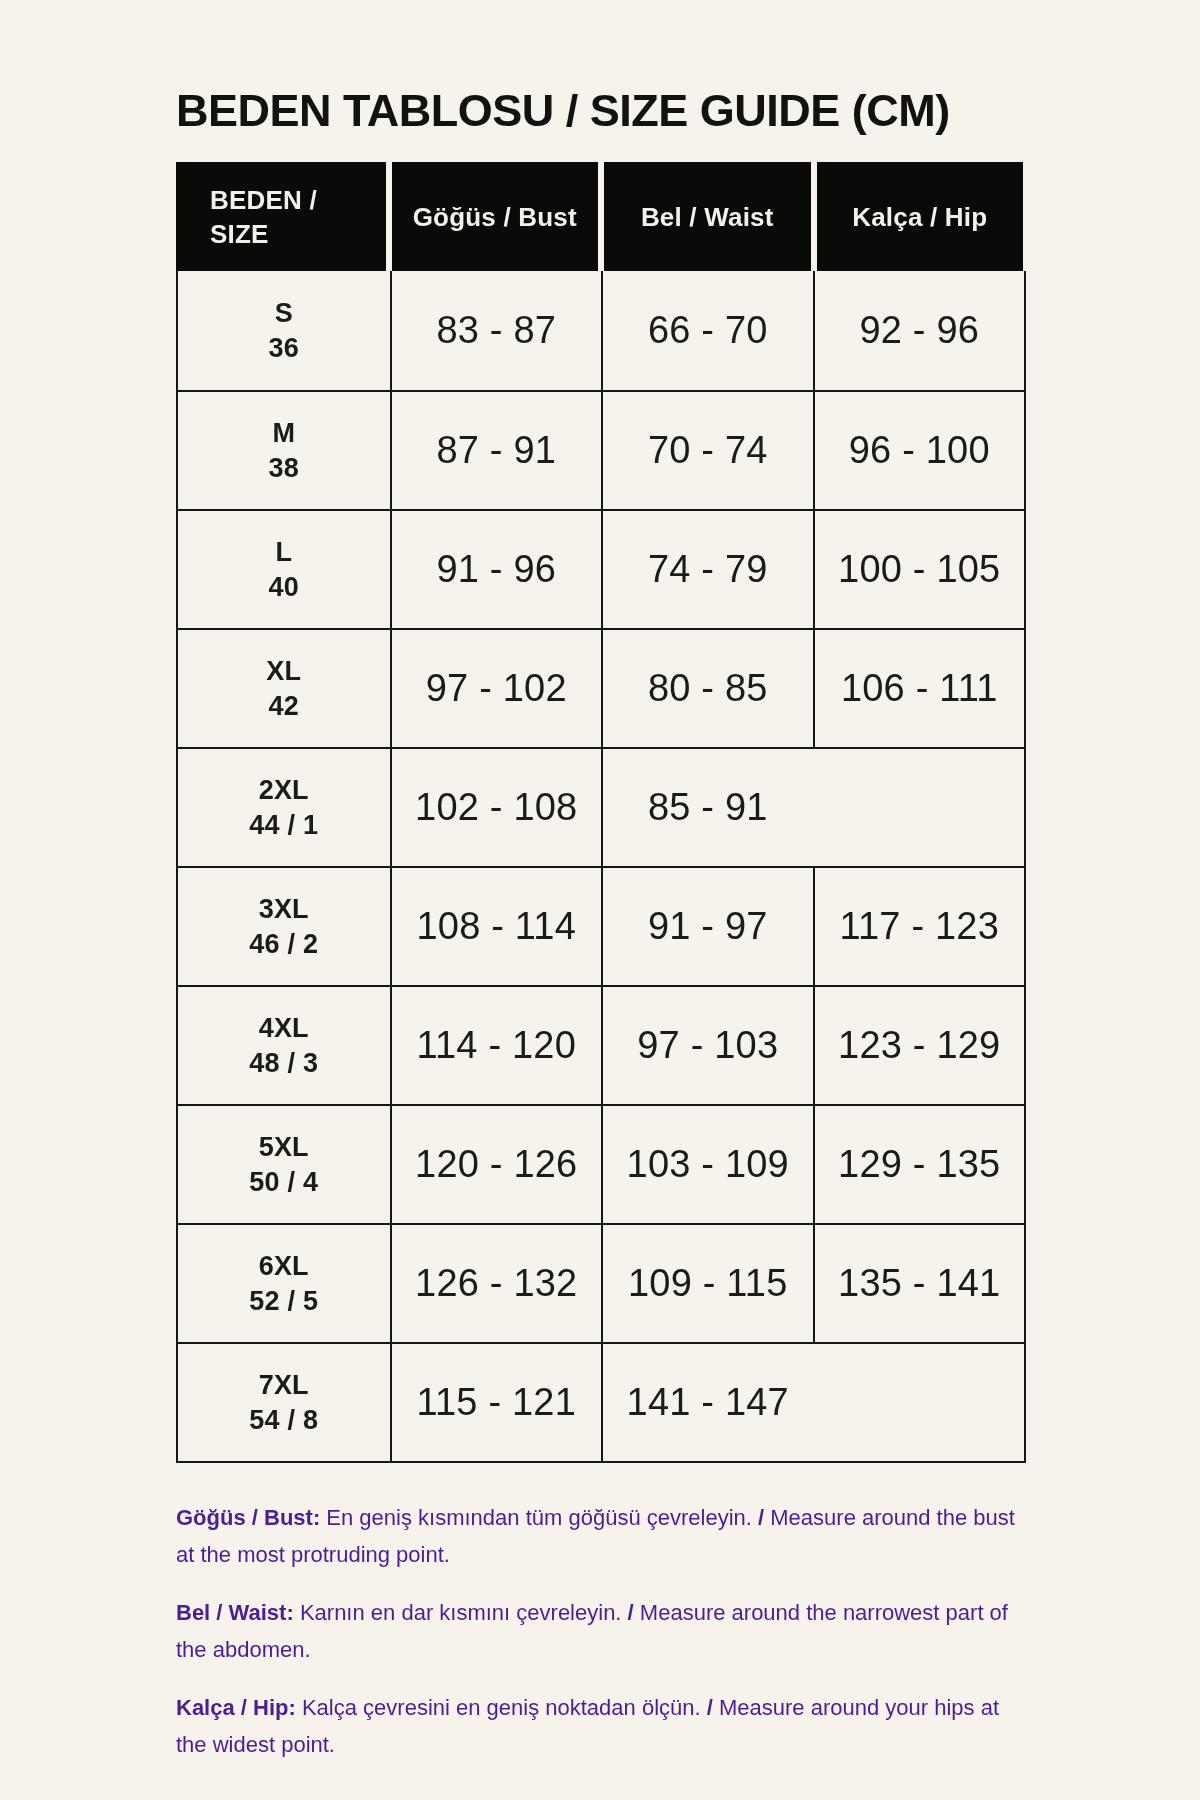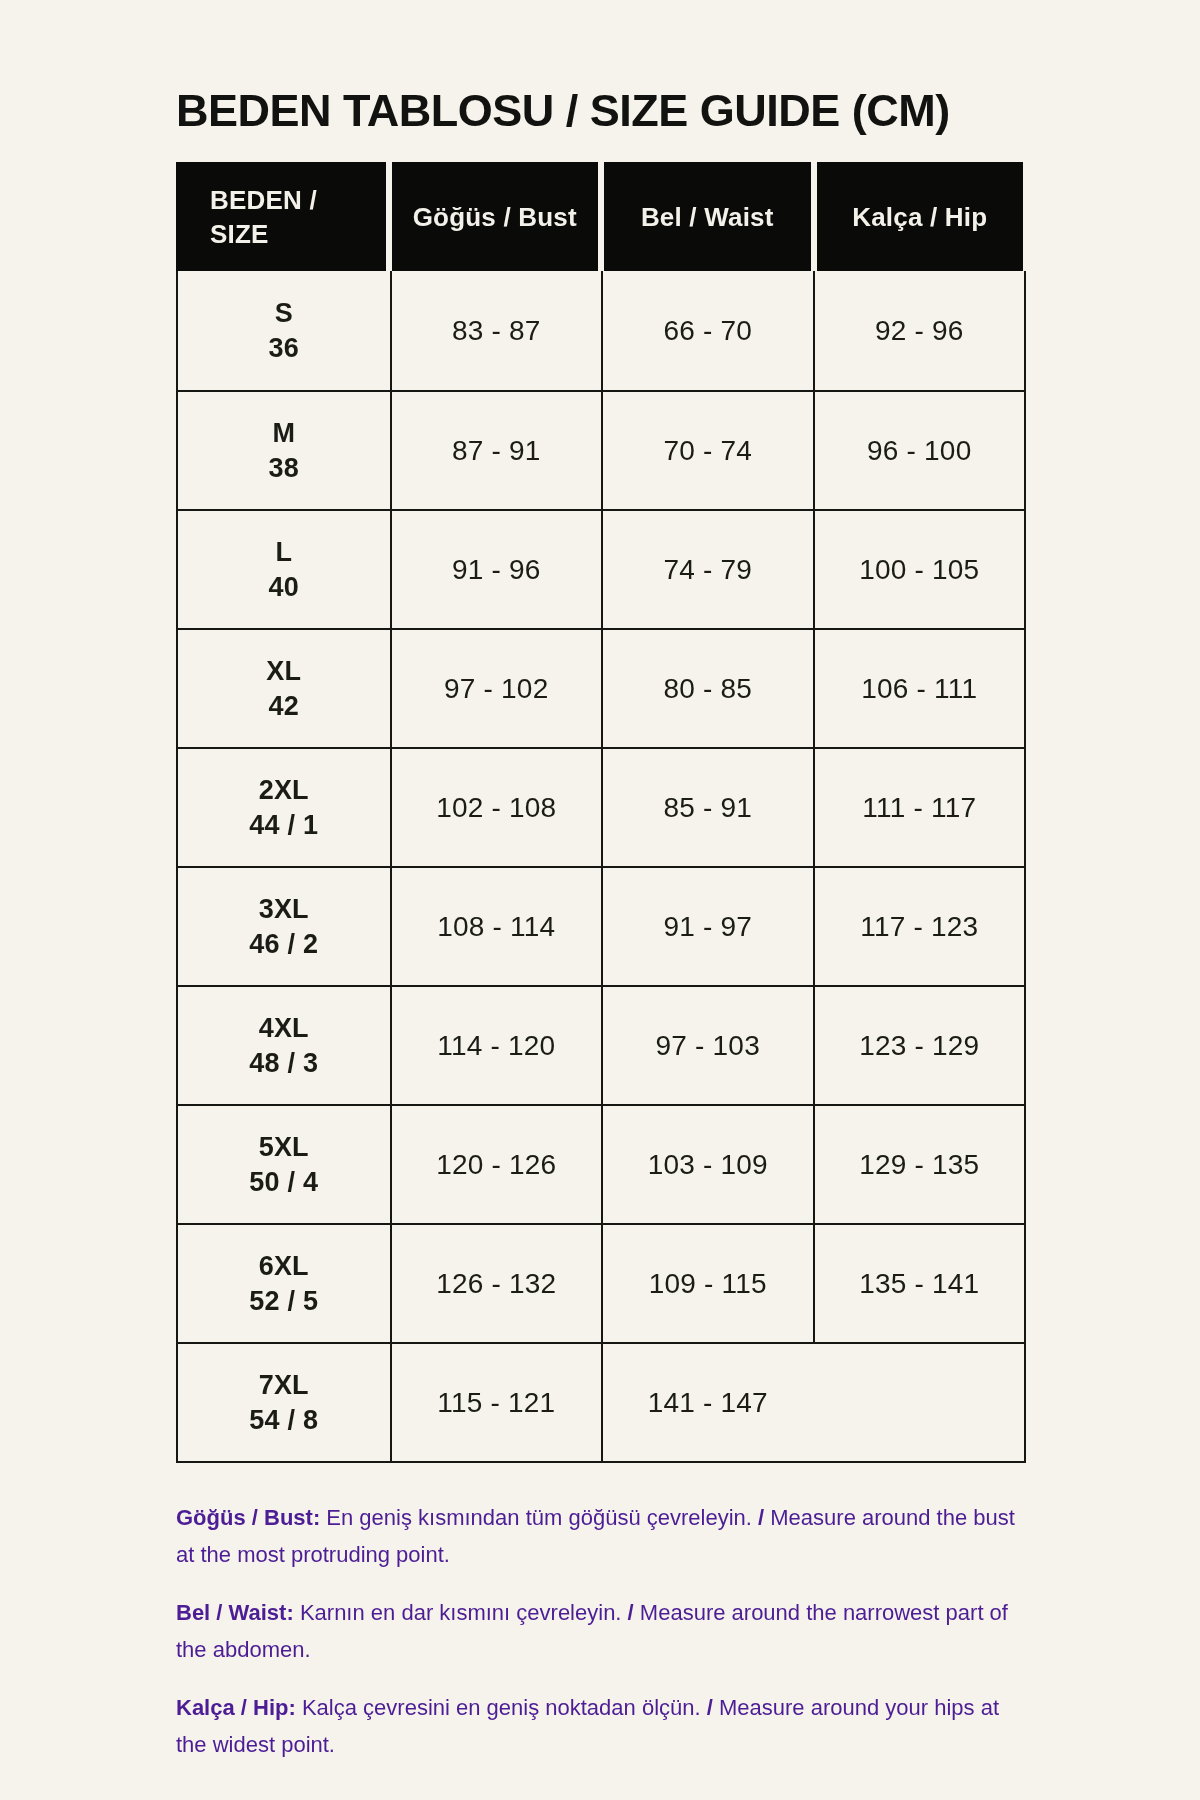--- a/index.html
+++ b/index.html
@@ -70,21 +70,21 @@
     height: 119px;
     box-sizing: border-box;
     border-top: 2px solid #161612;
   }
   .row:first-child { border-top: none; }
   .td {
     display: flex;
     align-items: center;
     justify-content: center;
     border-left: 2px solid #161612;
-    font-size: 28px;
+    font-size: 38px;
     font-weight: 500;
     color: #1c1c17;
     letter-spacing: 0.2px;
   }
   .td.size-cell {
     border-left: none;
     flex-direction: column;
     font-weight: 700;
     font-size: 27px;
     line-height: 35px;
@@ -171,21 +171,20 @@
         <div class="td">106 - 111</div>
       </div>
 
       <div class="row">
         <div class="td size-cell">
           <div>2XL</div>
           <div>44 / 1</div>
         </div>
         <div class="td">102 - 108</div>
         <div class="td">85 - 91</div>
-        <div class="td">111 - 117</div>
       </div>
 
       <div class="row">
         <div class="td size-cell">
           <div>3XL</div>
           <div>46 / 2</div>
         </div>
         <div class="td">108 - 114</div>
         <div class="td">91 - 97</div>
         <div class="td">117 - 123</div>

